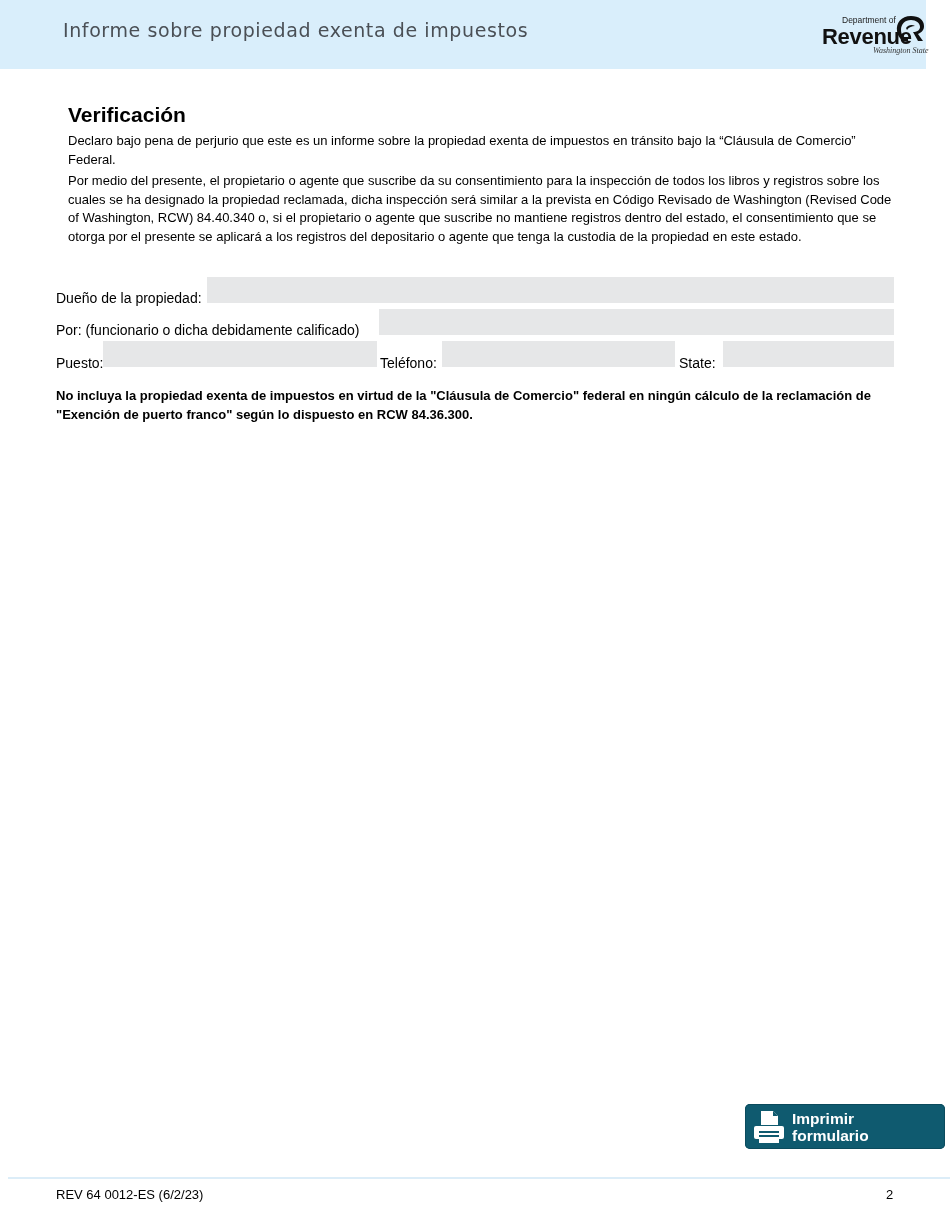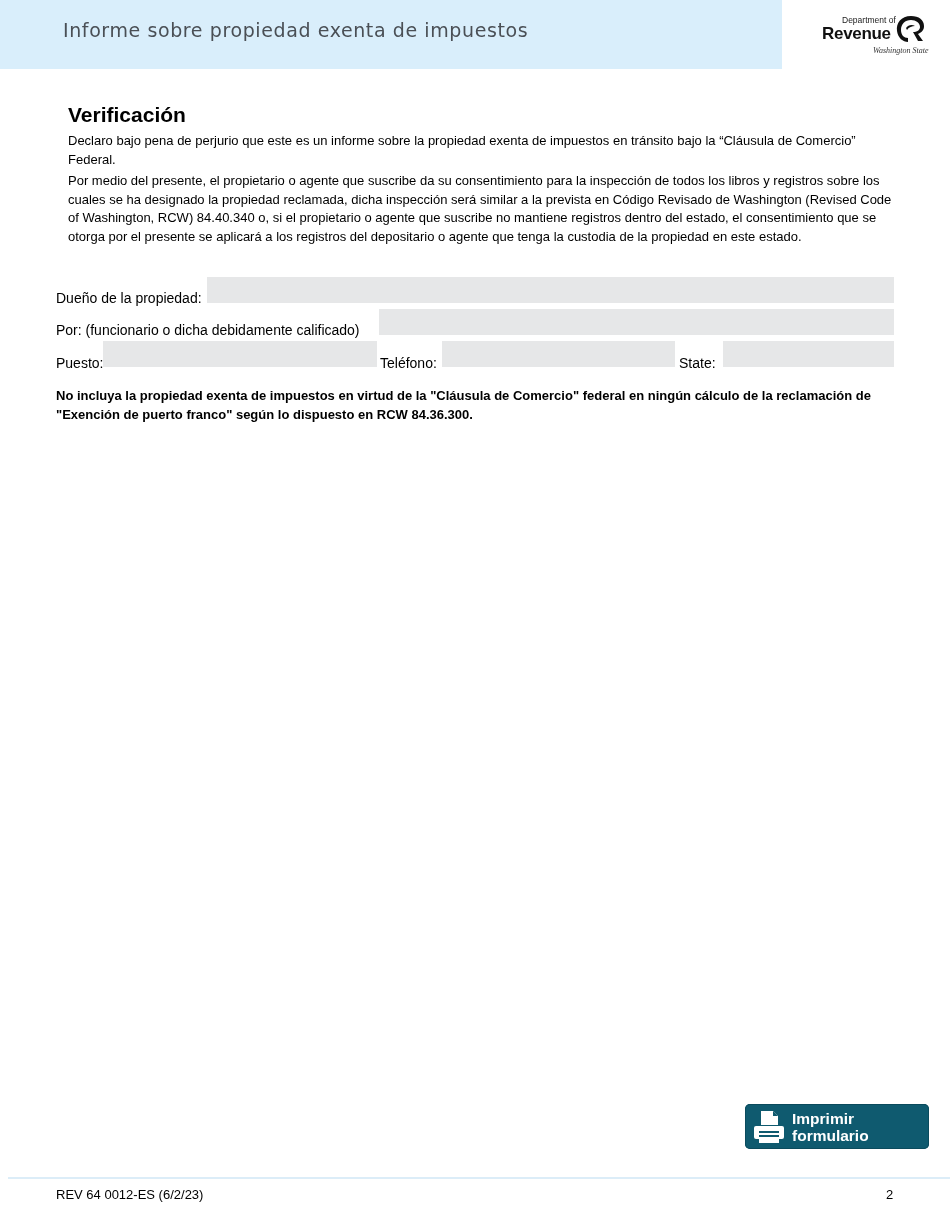--- a/index.html
+++ b/index.html
@@ -1,37 +1,37 @@
 <!DOCTYPE html>
 <html><head>
 <meta charset="utf-8">
 <style>
   html, body { margin:0; padding:0; }
   body { width:950px; height:1230px; background:#ffffff; position:relative; overflow:hidden;
          font-family:"Liberation Sans", "DejaVu Sans", sans-serif; color:#000; }
-  .header { position:absolute; left:0; top:0; width:782px; height:69px; background:#d9eefb; }
+  .header { position:absolute; left:0; top:0; width:926px; height:69px; background:#d9eefb; }
   .header-title { position:absolute; left:63px; top:19px; font-size:19px; color:#4a4f55; letter-spacing:0.6px;
                   font-family:"DejaVu Sans", sans-serif; font-weight:normal; }
   .logo { position:absolute; left:818px; top:13px; width:120px; height:46px; }
   .logo .dept { position:absolute; left:24px; top:2px; font-size:8.5px; color:#222; font-family:"Liberation Sans", sans-serif; }
-  .logo .rev { position:absolute; left:4px; top:11px; font-size:17px; font-weight:bold; color:#111; font-family:"Liberation Sans", sans-serif; letter-spacing:-0.3px; }
+  .logo .rev { position:absolute; left:4px; top:11px; font-size:22px; font-weight:bold; color:#111; font-family:"Liberation Sans", sans-serif; letter-spacing:-0.3px; }
   .logo .wa { position:absolute; left:24px; top:33px; font-size:8px; font-style:italic; color:#333; font-family:Liberation Serif, serif;margin-left:31px; }
   .logo svg { position:absolute; left:76px; top:1px; }
 
   .section-title { position:absolute; left:56px; top:91px; font-size:21px; font-weight:bold; margin:12px; }
   .para { position:absolute; left:56px; width:835px; font-size:13px; line-height:18.5px; margin:12px; }
   .p1 { top:120px; }
   .p2 { top:160px; }
 
   .form-label { position:absolute; font-size:14px; line-height:16px; }
   .field { position:absolute; background:#e6e7e8; border:none; height:26px; padding:0; margin:0; outline:none; }
 
   .note { position:absolute; left:56px; top:386px; width:840px; font-size:13px; font-weight:bold; line-height:19px; margin:0; }
 
-  .print-btn { position:absolute; left:745px; top:1104px; width:184px; height:45px; background:#0f5a6f;
+  .print-btn { position:absolute; left:745px; top:1104px; width:200px; height:45px; background:#0f5a6f;
                border-radius:5px; box-shadow:0 0 0 1px #0b4b5d inset; cursor:pointer; }
   .print-btn svg { position:absolute; left:6px; top:5px; }
   .print-label { position:absolute; left:47px; top:6px; color:#fff; font-weight:bold; font-size:15.5px; line-height:17px; }
 
   .footer-rule { position:absolute; left:8px; top:1177px; width:942px; height:2px; background:#dcedf8; }
   .footer-left { position:absolute; left:56px; top:1187px; font-size:13px; }
   .footer-right { position:absolute; left:886px; top:1187px; font-size:13px; }
 </style>
 </head>
 <body>

